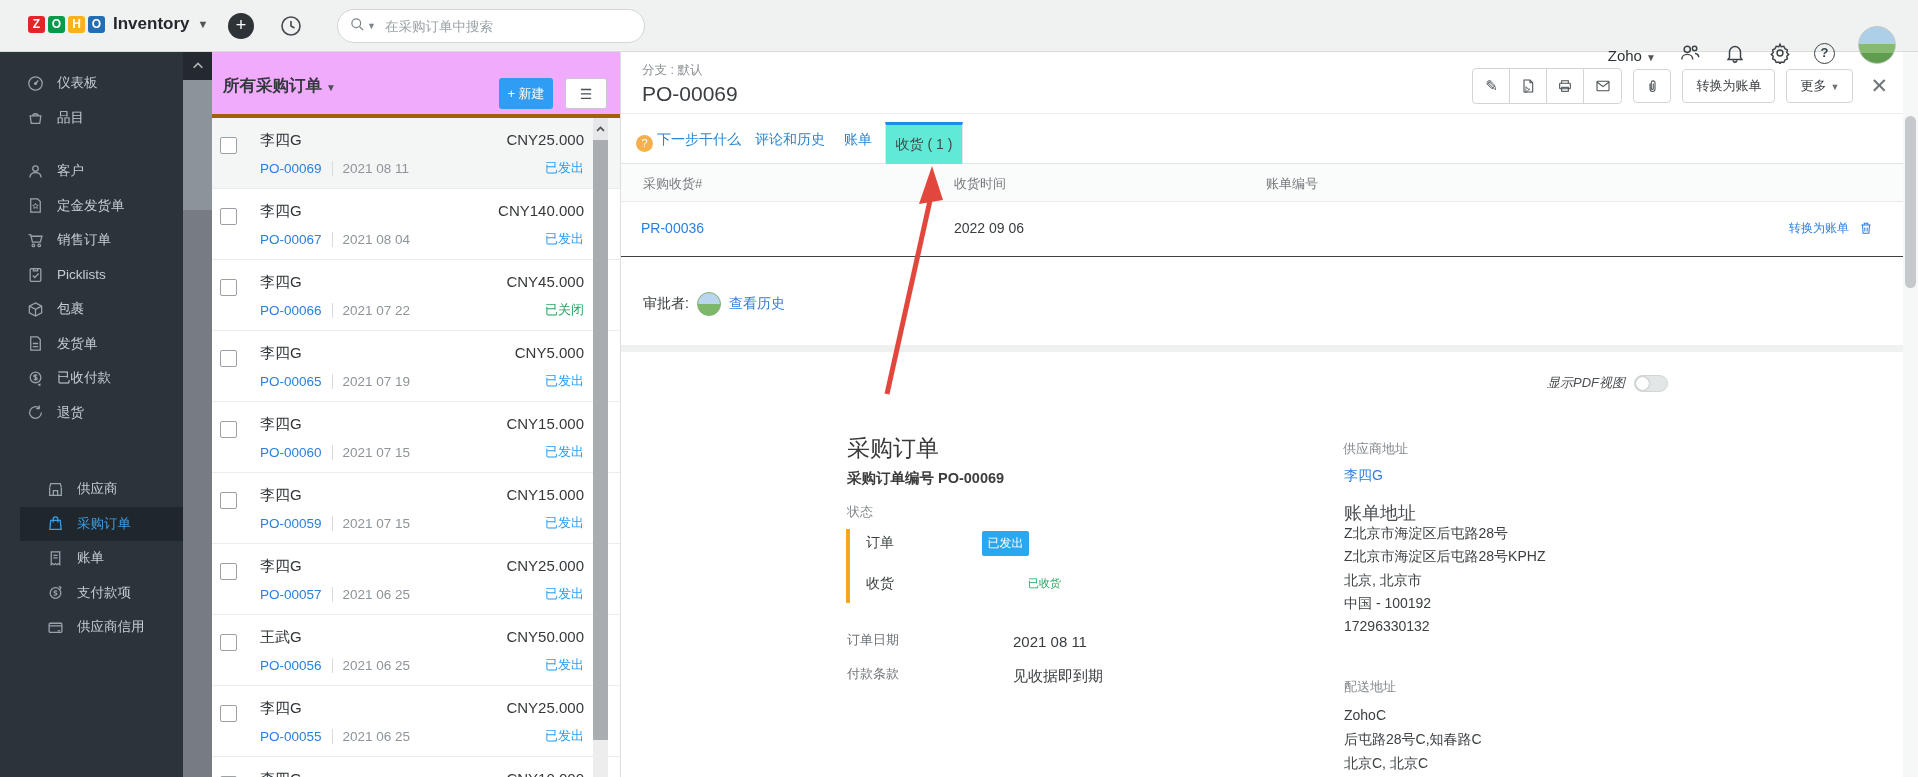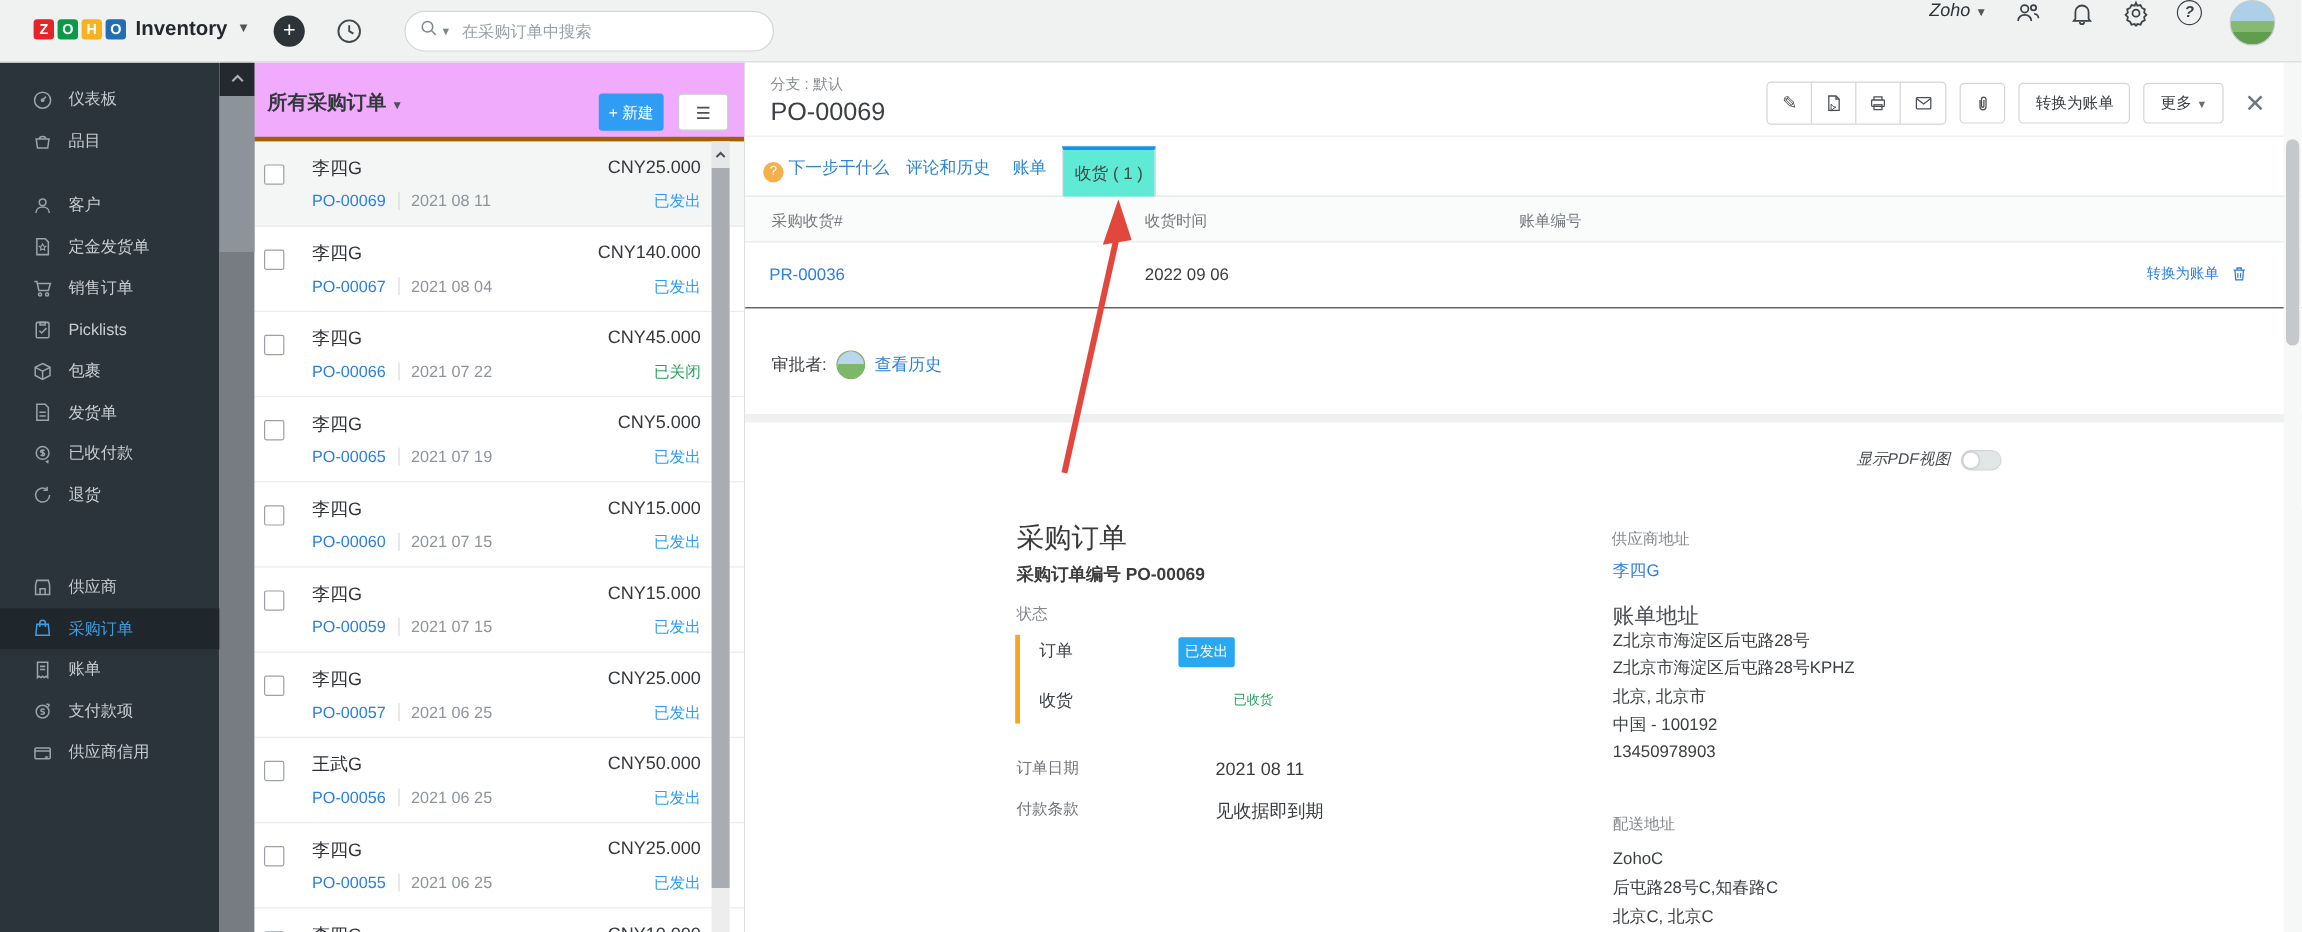--- a/index.html
+++ b/index.html
@@ -18,33 +18,33 @@
   .logo .car { color:#555; font-size:11px; margin-left:6px; }
   .plus-btn { position:absolute; left:228px; top:13px; width:26px; height:26px; border-radius:50%;
     background:#2e3338; color:#fff; font-size:18px; line-height:24px; text-align:center; cursor:pointer; }
   .hist-btn { position:absolute; left:279px; top:14px; width:24px; height:24px; color:#44494d; }
   .searchbar { position:absolute; left:337px; top:9px; width:308px; height:34px; background:#fff;
     border:1px solid #d3d6d8; border-radius:17px; display:flex; align-items:center; padding:0 12px; }
   .searchbar .mag { color:#7c858a; margin-right:2px; }
   .searchbar .car { font-size:9px; color:#7c858a; margin-right:9px; }
   .searchbar input { border:none; outline:none; flex:1; font-size:13.5px; color:#333; background:transparent; }
   .searchbar input::placeholder { color:#99a1a6; }
-  .top-right { position:absolute; right:22px; top:0; height:52px; display:flex; align-items:flex-start; gap:23px;font-style:italic; }
+  .top-right { position:absolute; right:22px; top:12px; height:52px; display:flex; align-items:flex-end; gap:23px; }
   .org { font-size:15px; color:#2e3338; cursor:pointer; }
   .org .car { font-size:10px; color:#555; }
   .tb-ic { width:22px; height:22px; color:#3c4247; cursor:pointer; }
   .help-ic { width:21px; height:21px; border:1.6px solid #3c4247; border-radius:50%; font-size:13px;
     line-height:18px; text-align:center; color:#3c4247; font-weight:bold; cursor:pointer; }
   .avatar { width:38px; height:38px; border-radius:50%; cursor:pointer;
     background:linear-gradient(#aecfe8 0 46%, #86b971 46% 72%, #5f9e4e 72% 100%); border:1px solid #c3c9c6; }
 
   
   .sidebar { position:absolute; left:0; top:52px; width:183px; height:725px; background:#2c343b; z-index:10; }
   .sgroup { padding-top:0; }
-  .g1{padding-top:14px;} .g2{margin-top:19px;} .g3{margin-top:42px;} .g4{margin-top:43px;}
+  .g1{padding-top:14px;} .g2{margin-top:19px;} .g3{margin-top:42px;padding-left:20px;} .g4{margin-top:43px;}
   .sitem { height:34.5px; display:flex; align-items:center; padding-left:27px; cursor:pointer;
     color:#c7cdd2; font-size:13.5px; white-space:nowrap; }
   .sitem .icon { width:17px; height:17px; margin-right:13px; color:#9aa3aa; flex:0 0 17px; }
   .sitem .icon svg { width:17px; height:17px; display:block; }
   .sitem.active { background:#1f262c; color:#3f9ee2; }
   .sitem.active .icon { color:#3f9ee2; }
   .side-scroll { position:absolute; left:183px; top:52px; width:29px; height:725px; background:#767c82; z-index:10; }
   .side-scroll .arrowbox { height:28px; background:#23292e; color:#aeb4b9; text-align:center; }
   .side-scroll .arrowbox svg { width:14px; height:14px; margin-top:7px; }
   .side-scroll .thumb { position:absolute; left:0; top:28px; width:29px; height:130px; background:#8d939a; }
@@ -597,21 +597,21 @@
     <div class="f-lbl2">付款条款</div>
     <div class="f-val2">见收据即到期</div>
     <div class="vend-lbl">供应商地址</div>
     <div class="vend-link">李四G</div>
     <div class="bill-lbl">账单地址</div>
     <div class="bill-lines">
         <div>Z北京市海淀区后屯路28号</div>
         <div>Z北京市海淀区后屯路28号KPHZ</div>
         <div>北京, 北京市</div>
         <div>中国 - 100192</div>
-        <div>13450978903</div>
+        <div>17296330132</div>
       </div>
     <div class="ship-lbl">配送地址</div>
     <div class="ship-lines">
         <div>ZohoC</div>
         <div>后屯路28号C,知春路C</div>
         <div>北京C, 北京C</div>
       </div>
 
     <div class="d-scroll">
       <div class="thumb"></div>

